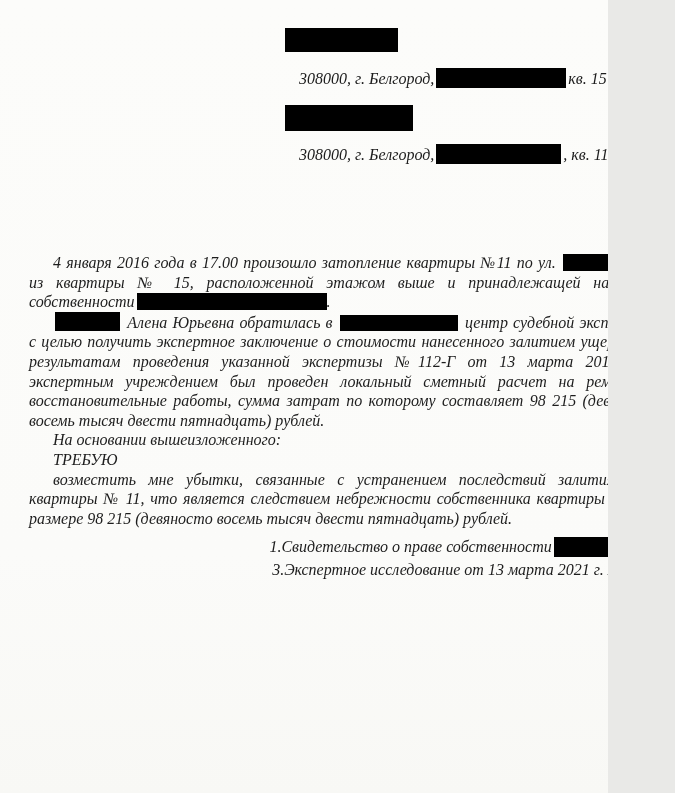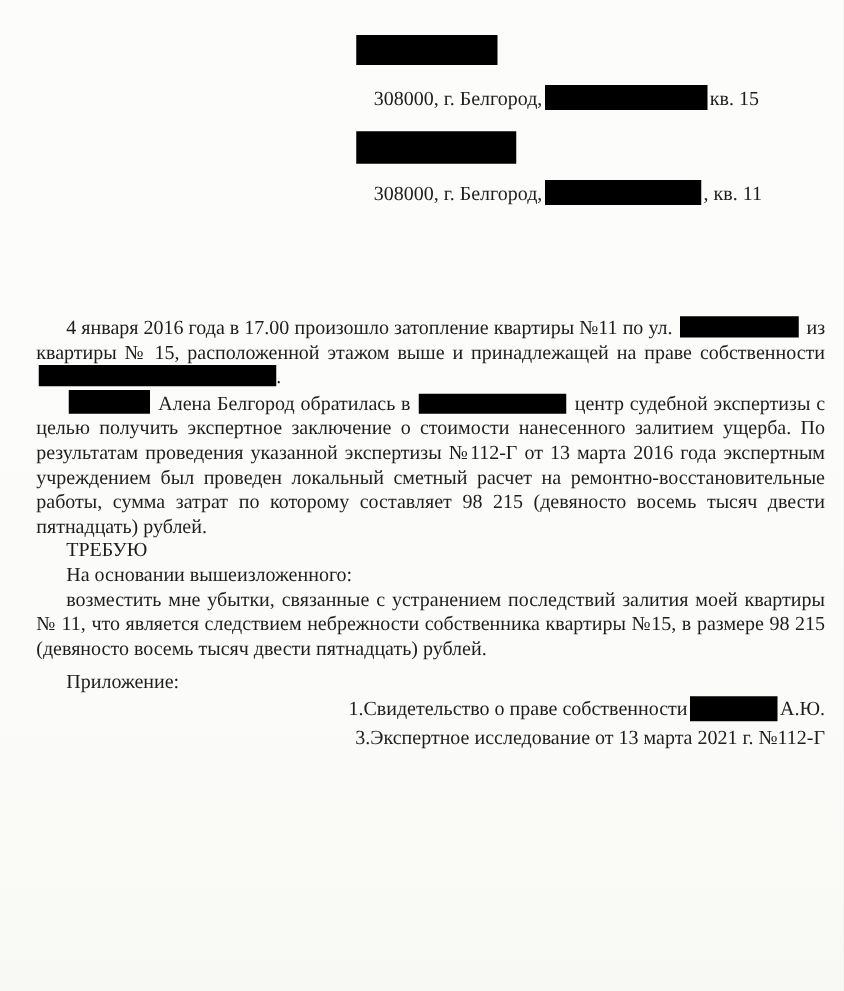--- a/index.html
+++ b/index.html
@@ -1,23 +1,24 @@
 <!DOCTYPE html>
 <html><head>
 <meta charset="utf-8">
 <style>
   html,body{margin:0;padding:0;background:#e9e9e7;}
   .page{
     position:relative;
-    width:675px;height:793px;
+    width:608px;height:793px;
     background:linear-gradient(180deg,#fcfcfa 0%,#fbfbf9 70%,#f8f8f5 100%);
     font-family:"Liberation Serif","DejaVu Serif",serif;
     color:#1d1d1d;
     font-size:16px;
     overflow:hidden;
+    font-style:italic;
   }
   
   .redact{display:inline-block;background:#000;height:17px;vertical-align:-3px;margin:0 2px;}
   .hbar{position:absolute;background:#000;}
   #hbar-recipient{left:285px;top:28px;width:113px;height:24px;}
   #hbar-sender{left:285px;top:105px;width:128px;height:26px;}
   .addr{position:absolute;white-space:nowrap;}
   #addr-recipient{left:299px;top:68px;}
   #addr-sender{left:299px;top:144px;}
   .addr .redact{height:20px;vertical-align:-4px;}
@@ -57,28 +58,27 @@
 
 
   <div class="content">
     <p>
       <span>4 января 2016 года в 17.00 произошло затопление квартиры №11 по ул.</span>
       <span class="redact r-street"></span>
       <span>из квартиры № 15, расположенной этажом выше и принадлежащей на праве собственности</span><span class="redact r-owner tight"></span><span>.</span>
     </p>
     <p>
       <span class="redact r-name"></span>
-      <span>Алена Белгород обратилась в</span>
+      <span>Алена Юрьевна обратилась в</span>
       <span class="redact r-center"></span>
       <span>центр судебной экспертизы с целью получить экспертное заключение о стоимости нанесенного залитием ущерба. По результатам проведения указанной экспертизы №112-Г от 13 марта 2016 года экспертным учреждением был проведен локальный сметный расчет на ремонтно-восстановительные работы, сумма затрат по которому составляет 98 215 (девяносто восемь тысяч двести пятнадцать) рублей.</span>
     </p>
+    <p>На основании вышеизложенного:</p>
     <p>ТРЕБУЮ</p>
-    <p>На основании вышеизложенного:</p>
     <p>возместить мне убытки, связанные с устранением последствий залития моей квартиры № 11, что является следствием небрежности собственника квартиры №15, в размере 98 215 (девяносто восемь тысяч двести пятнадцать) рублей.</p>
 
     <div class="attachments">
-      <div class="att-heading">Приложение:</div>
       <div class="att-item"><span class="att-num">1.</span><span>Свидетельство о праве собственности</span><span class="redact r-att"></span><span>А.Ю.</span></div>
       <div class="att-item"><span class="att-num">3.</span><span>Экспертное исследование от 13 марта 2021 г. №112-Г</span></div>
     </div>
   </div>
 
 </div>
 
 </body></html>

